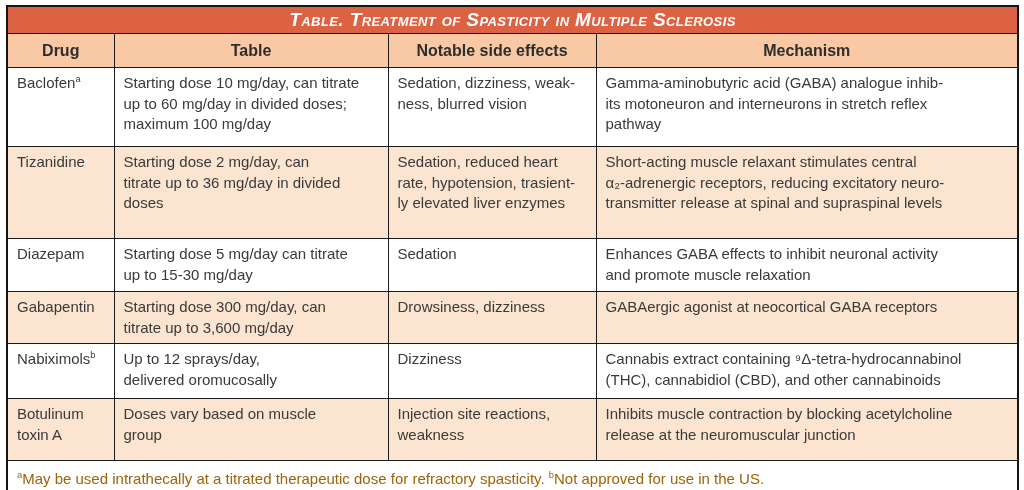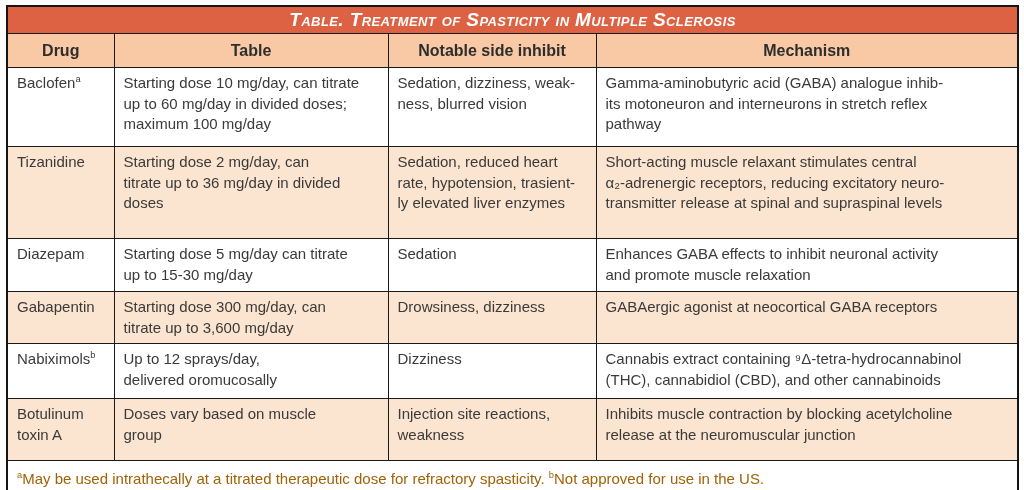--- a/index.html
+++ b/index.html
@@ -76,21 +76,21 @@
       <col style="width:208px">
       <col style="width:422px">
     </colgroup>
     <thead>
       <tr class="title-row">
         <th colspan="4">Table. Treatment of Spasticity in Multiple Sclerosis</th>
       </tr>
       <tr class="head-row">
         <th>Drug</th>
         <th>Table</th>
-        <th>Notable side inhibit</th>
+        <th>Notable side effects</th>
         <th>Mechanism</th>
       </tr>
     </thead>
     <tbody>
       <tr style="height:79px">
         <td><span>Baclofen</span><sup>a</sup></td>
         <td>Starting dose 10 mg/day, can titrate
 up to 60 mg/day in divided doses;
 maximum 100 mg/day</td>
         <td>Sedation, dizziness, weak-

